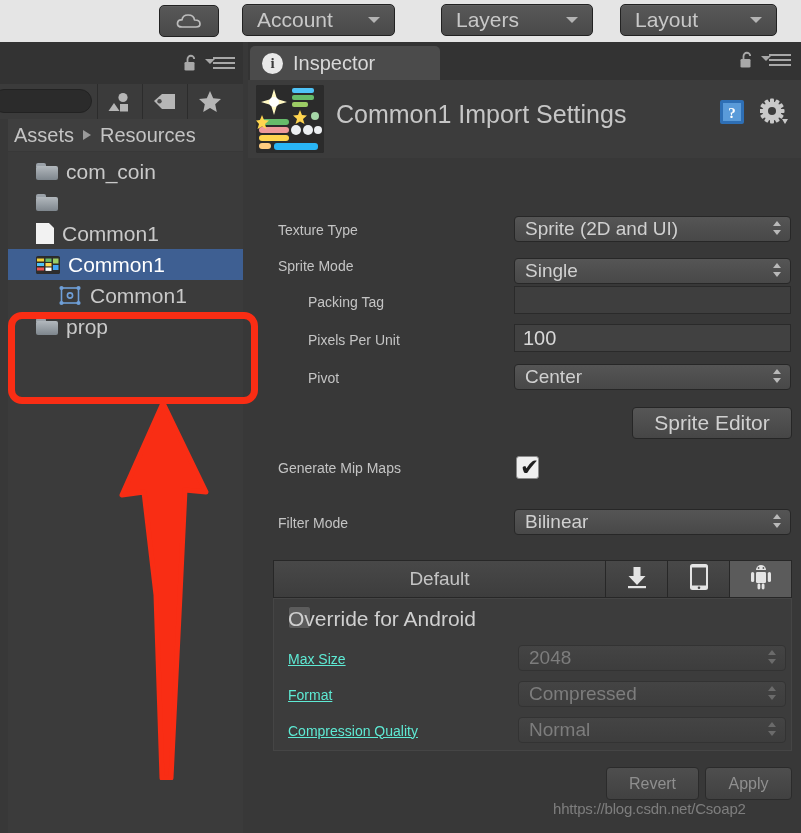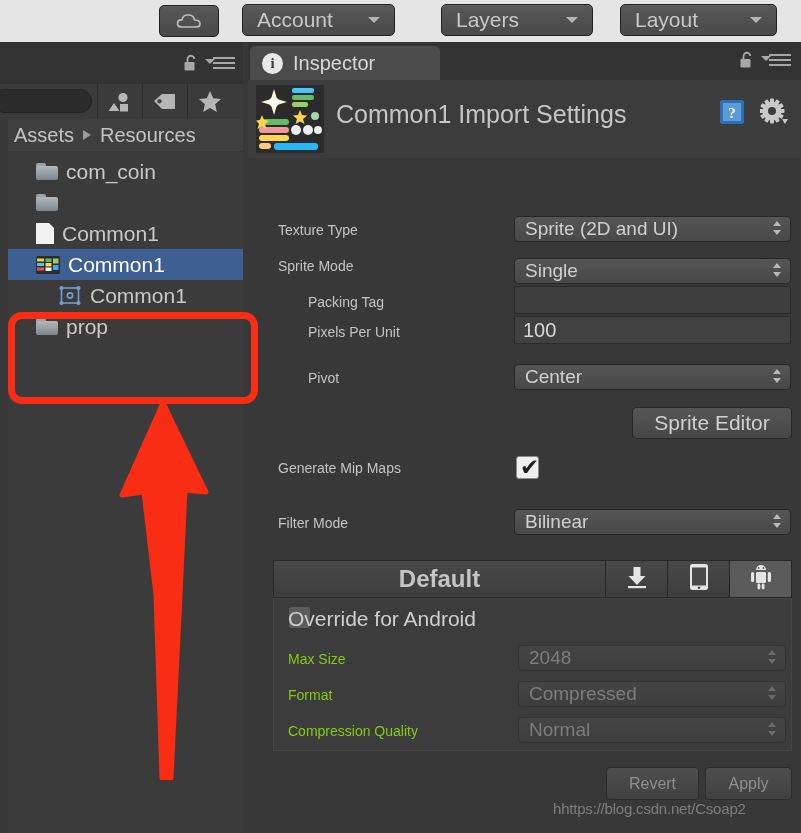--- a/index.html
+++ b/index.html
@@ -133,21 +133,21 @@
     background: linear-gradient(#565656,#464646); border: 1px solid #262626; border-radius: 4px;
     color: #c2c2c2; font-size: 20px; display: flex; align-items: center; justify-content: center; cursor: pointer;
   }
 
   .insp-body { position: absolute; left: 0; top: 120px; width: 553px; height: 671px; background: #383838; }
 
   .prop-row { position: absolute; left: 0; width: 553px; height: 31px; display: flex; align-items: center; }
   .prop-label { position: absolute; color: #c4c4c4; font-size: 14px; white-space: nowrap; }
   .prop-label.indent { left: 60px; }
   .prop-label.root { left: 30px; }
-  .prop-label.dim { color: #84cc16; }
+  .prop-label.dim { color: #5eead4; text-decoration: underline; }
 
   .dropdown {
     position: absolute; left: 266px; width: 277px; height: 26px;
     background: linear-gradient(#555555,#484848); border: 1px solid #272727; border-radius: 4px;
     color: #d0d0d0; font-size: 19px; display: flex; align-items: center; padding-left: 10px; cursor: pointer;
   }
   .dropdown.dim { background: linear-gradient(#444444,#3d3d3d); color: #7d7d7d; border-color:#333; }
   .dd-arrows { position: absolute; right: 9px; top: 4px; width: 9px; height: 18px; }
   .dd-arrows i { display: block; width: 0; height: 0; margin: 0 auto; }
   .dd-arrows .up { border-left: 4px solid transparent; border-right: 4px solid transparent; border-bottom: 5px solid #b9b9b9; }
@@ -176,23 +176,22 @@
     font-family: "DejaVu Sans", sans-serif;
   }
   .checkbox.off { background: #5c5c5c; border-color: #3a3a3a; }
 
   .platform-bar {
     position: absolute; left: 25px; top: 398px; width: 519px; height: 38px;
     background: #2f2f2f; border: 1px solid #272727; display: flex; align-items: stretch;
   }
   .plat-default {
     flex: 1; display: flex; align-items: center; justify-content: center;
-    color: #c4c4c4; font-size: 24px; cursor: pointer;
+    color: #c4c4c4; font-size: 19px; cursor: pointer;
     background: linear-gradient(#484848,#3d3d3d);
-    font-weight: bold;
   }
   .plat-tab {
     width: 62px; border-left: 1px solid #272727; display: flex; align-items: center; justify-content: center;
     background: linear-gradient(#484848,#3d3d3d); cursor: pointer;
   }
   .plat-tab.active { background: #5b5b5b; }
 
   .override-box {
     position: absolute; left: 25px; top: 436px; width: 519px; height: 153px;
     background: #3c3c3c; border: 1px solid #454545;
@@ -459,21 +458,21 @@
         </span>
       </div>
 
       <div class="prop-row" style="top:124px">
         <span class="prop-label indent">Packing Tag</span>
         <span class="textfield empty" style="top:0px">
           <span></span>
         </span>
       </div>
 
-      <div class="prop-row" style="top:154px">
+      <div class="prop-row" style="top:162px">
         <span class="prop-label indent">Pixels Per Unit</span>
         <span class="textfield" style="top:0px">
           <span>100</span>
         </span>
       </div>
 
       <div class="prop-row" style="top:200px">
         <span class="prop-label indent">Pivot</span>
         <span class="dropdown" style="top:2px">
           <span>Center</span>

